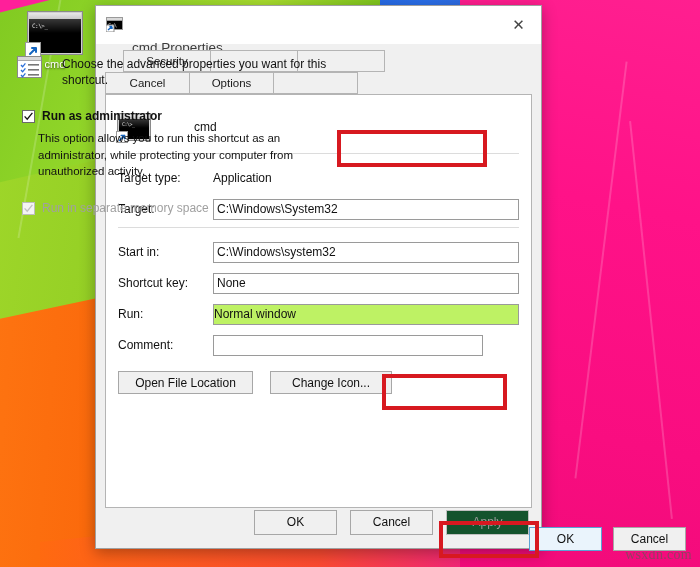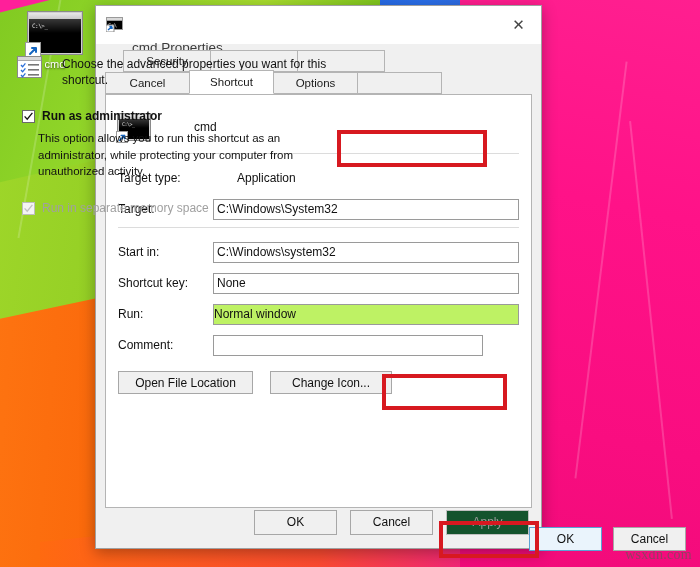--- a/index.html
+++ b/index.html
@@ -325,21 +325,20 @@
   </div>
 
   <div class="tabstrip">
     <div class="tabrow row1">
       <div class="tab w1">Security</div>
       <div class="tab w1"></div>
       <div class="tab w1"></div>
     </div>
     <div class="tabrow row2">
       <div class="tab w2">Cancel</div>
-      <div class="tab w2 active">Shortcut</div>
       <div class="tab w2">Options</div>
       <div class="tab w2"></div>
     </div>
   </div>
 
   <div class="panel">
 
     <div class="hdr-row">
       <div class="cmd-tile" style="width:32px;height:26px;margin:0;position:relative;">
         <div class="bar" style="height:4px;"></div>
@@ -351,21 +350,21 @@
             </svg>
         </div>
       </div>
       <div class="name">cmd</div>
     </div>
 
     <div class="rule"></div>
 
     <div class="frow">
       <div class="lab">Target type:</div>
-      <div style="font-size:12px;color:#111;margin-left:24px;">Application</div>
+      <div style="font-size:12px;color:#111;">Application</div>
     </div>
 
 
     <div class="frow">
       <div class="lab">Target:</div>
       <div class="fld wide">C:\Windows\System32</div>
     </div>
 
     <div class="rule"></div>
 

